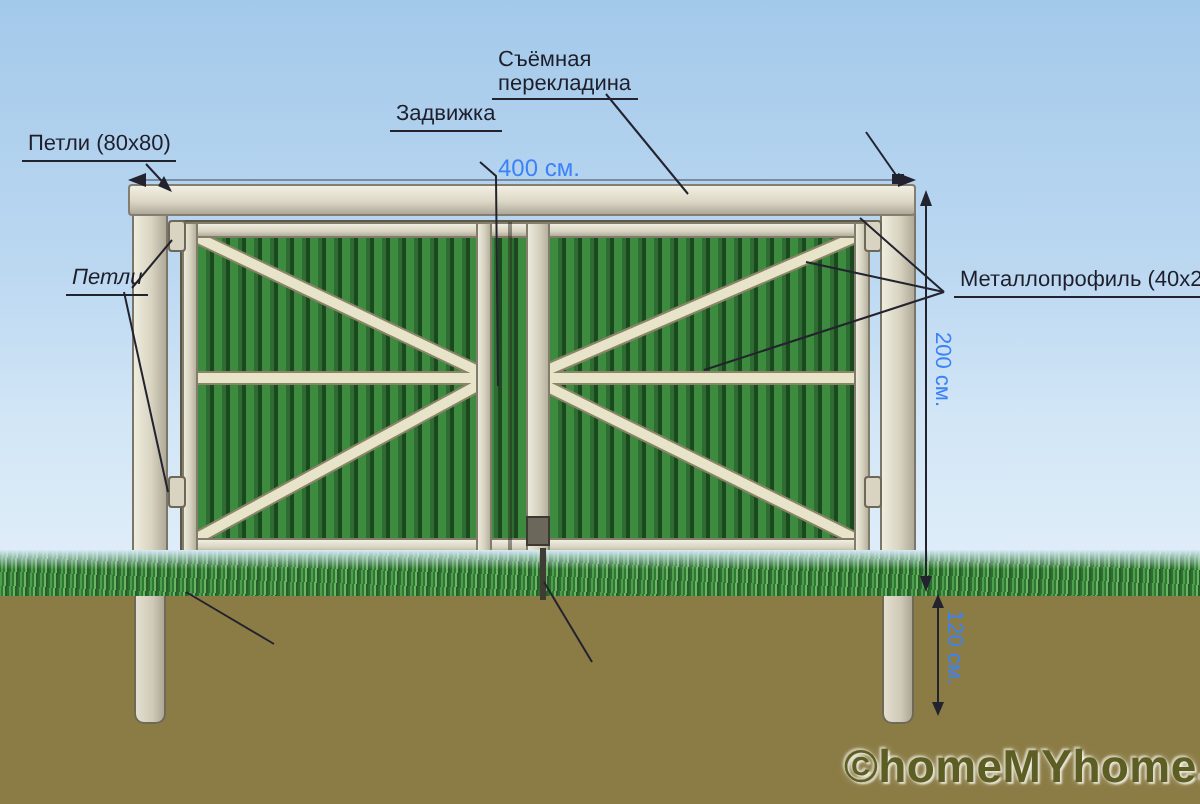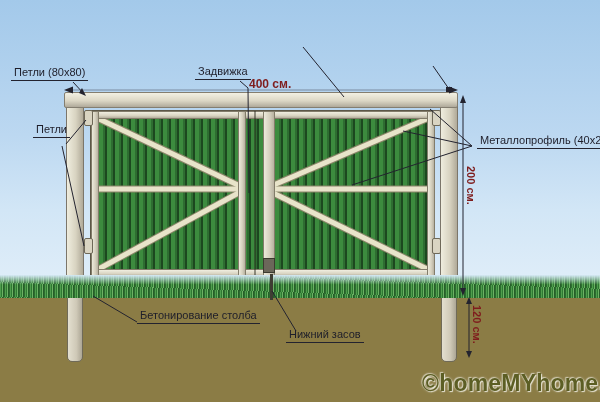--- a/index.html
+++ b/index.html
@@ -47,21 +47,21 @@
 
   .hinge{width:9px;height:16px;background:#d9d4c2;border:1px solid #6e6858;border-radius:2px;}
   .bolt-bracket{left:263px;top:258px;width:12px;height:15px;background:#6b675a;border:1px solid #3c3a30;}
   .bolt-rod{left:270px;top:274px;width:3px;height:26px;background:#3f3d33;}
 
   
   .overlay{position:absolute;left:0;top:0;pointer-events:none;}
   .lbl{position:absolute;color:#1e1e2a;font-size:11px;line-height:11.5px;
        padding:0 3px 1px 3px;border-bottom:1px solid #23232f;white-space:nowrap;}
   .lbl .row{display:block;}
-  .dim{position:absolute;color:#7f1d1d;font-size:12px;white-space:nowrap;font-weight:bold;}
+  .dim{position:absolute;color:#3b82f6;font-size:12px;white-space:nowrap;}
   .dim.vert{writing-mode:vertical-rl;font-size:11px;}
   .watermark{position:absolute;left:422px;top:370px;font-size:23px;font-weight:bold;
        color:#5c5e24;letter-spacing:.2px;
        text-shadow:1px 1px 1px rgba(255,255,250,.75),-1px -1px 1px rgba(255,255,250,.55),0 0 3px rgba(255,255,255,.5);}
 </style>
 </head>
 <body>
 
 <div class="scene">
 
@@ -136,31 +136,33 @@
       <polygon points="463,95 460,103 466,103"></polygon>
       <polygon points="463,296 460,288 466,288"></polygon>
       <polygon points="469,297 466,304 472,304"></polygon>
       <polygon points="469,358 466,351 472,351"></polygon>
       <rect x="446" y="87" width="6" height="5"></rect>
     </g>
   </svg>
 
   <div class="lbl" style="left:11px;top:67px;">Петли (80x80)</div>
 
-  <div class="lbl" style="left:33px;top:124px;">Петли</div>
+  <div class="lbl" style="left:33px;top:134px;font-style:italic;">Петли</div>
 
-  <div class="lbl" style="left:195px;top:66px;">Задвижка</div>
+  <div class="lbl" style="left:195px;top:52px;">Задвижка</div>
 
+  <div class="lbl" style="left:246px;top:25px;">
+    <span class="row">Съёмная</span>
+    <span class="row">перекладина</span>
+  </div>
 
 
   <div class="lbl" style="left:477px;top:135px;">Металлопрофиль (40x20)</div>
 
-  <div class="lbl" style="left:137px;top:310px;">Бетонирование столба</div>
 
-  <div class="lbl" style="left:286px;top:329px;">Нижний засов</div>
 
   <div class="dim" style="left:249px;top:77px;">400 см.</div>
 
   <div class="dim vert" style="left:465px;top:166px;">200 см.</div>
 
   <div class="dim vert" style="left:471px;top:305px;">120 см.</div>
 
   <div class="watermark">©homeMYhome.ru</div>
 
 </div>

